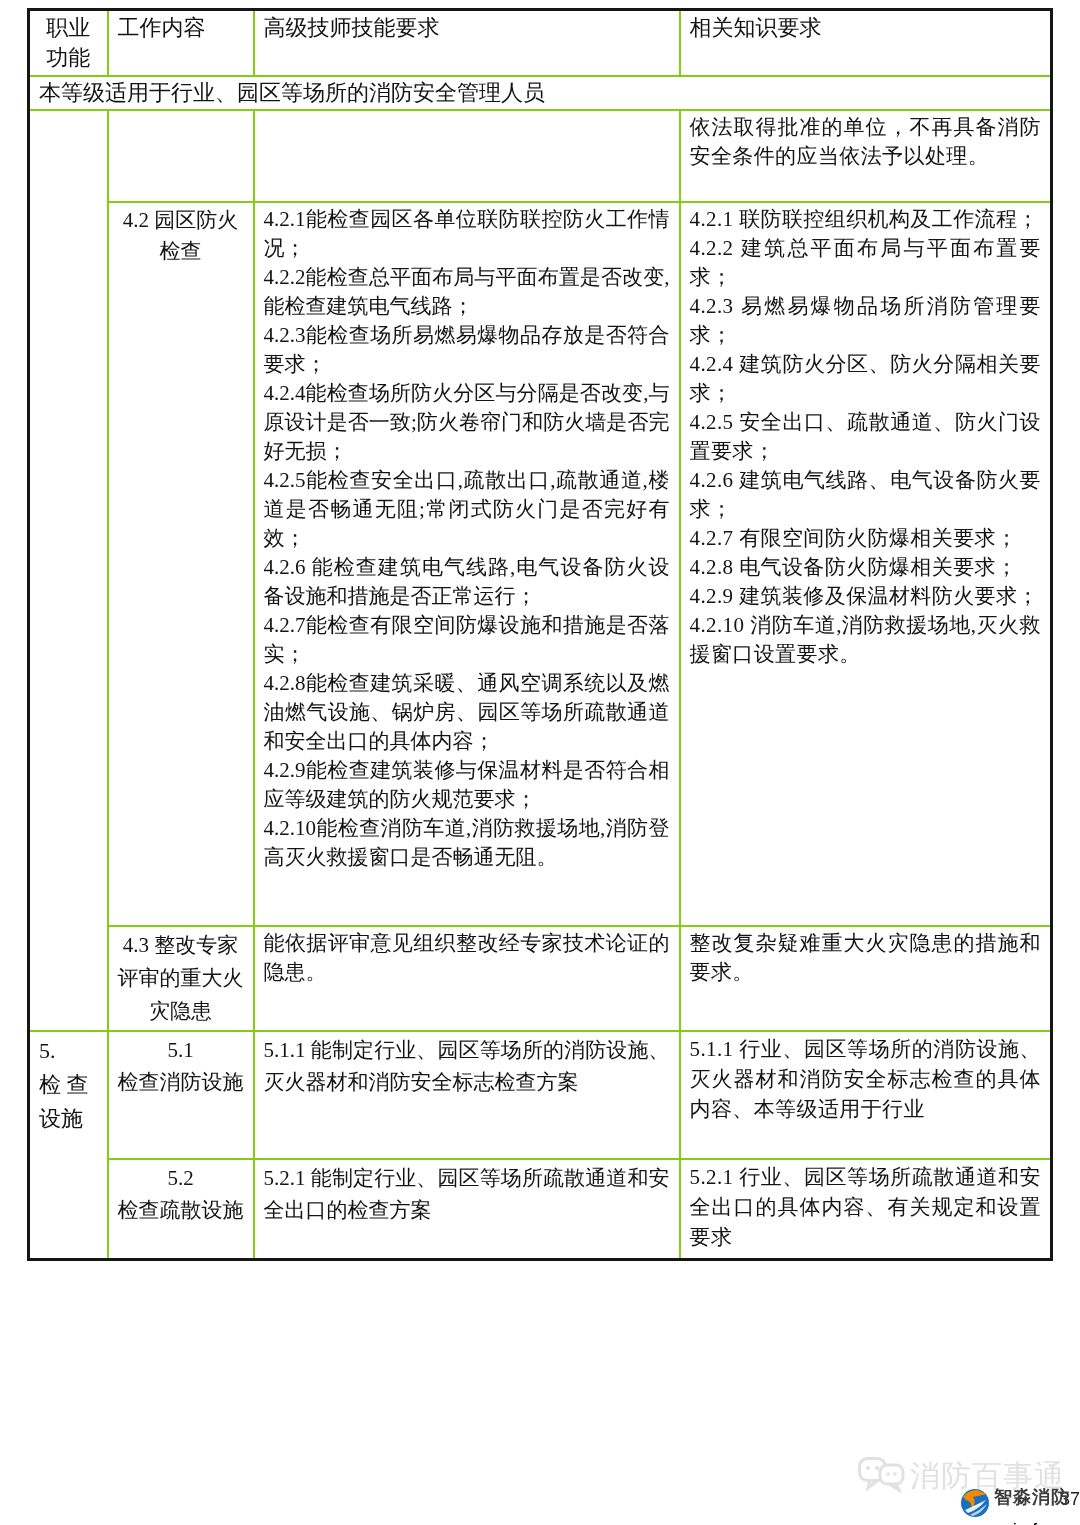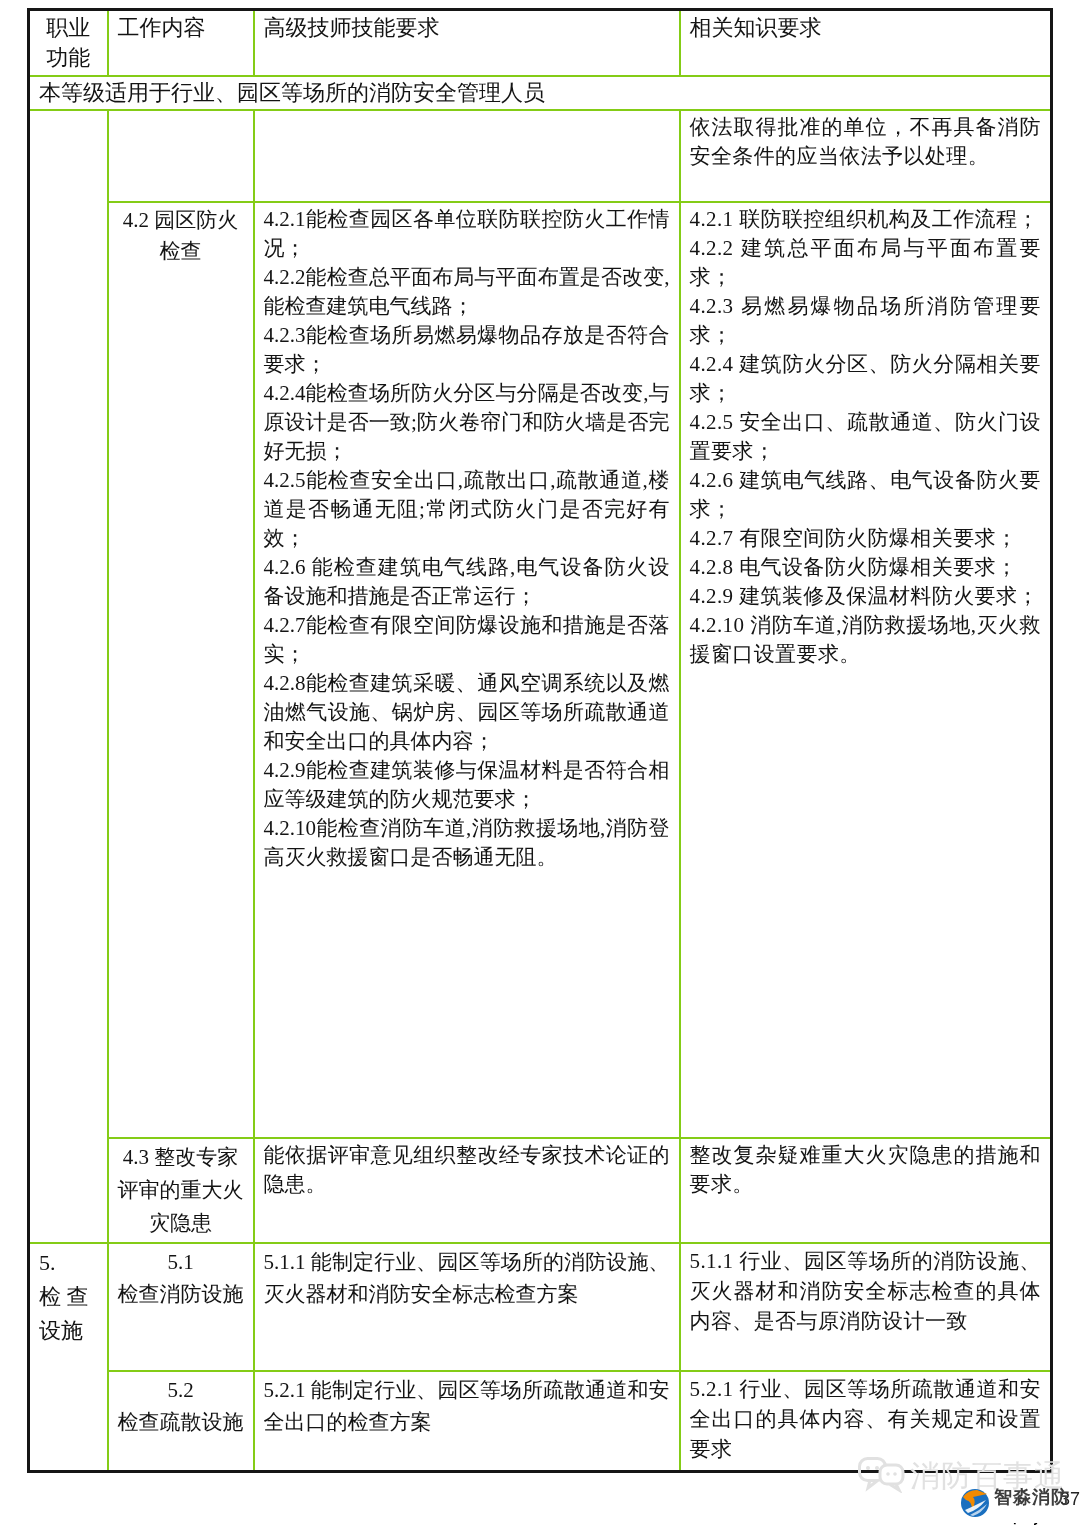--- a/index.html
+++ b/index.html
@@ -106,21 +106,21 @@
 
     <tr style="height:92px">
       <td rowspan="3"></td>
       <td></td>
       <td></td>
       <td class="cell-knowledge">
         <p class="item k-item">依法取得批准的单位，不再具备消防安全条件的应当依法予以处理。</p>
       </td>
     </tr>
 
-    <tr style="height:936px">
+    <tr style="height:724px">
       <td class="task-label">4.2 园区防火检查</td>
       <td class="cell-skill">
         <p class="item">4.2.1能检查园区各单位联防联控防火工作情况；</p>
         <p class="item">4.2.2能检查总平面布局与平面布置是否改变,能检查建筑电气线路；</p>
         <p class="item">4.2.3能检查场所易燃易爆物品存放是否符合要求；</p>
         <p class="item">4.2.4能检查场所防火分区与分隔是否改变,与原设计是否一致;防火卷帘门和防火墙是否完好无损；</p>
         <p class="item">4.2.5能检查安全出口,疏散出口,疏散通道,楼道是否畅通无阻;常闭式防火门是否完好有效；</p>
         <p class="item">4.2.6 能检查建筑电气线路,电气设备防火设备设施和措施是否正常运行；</p>
         <p class="item">4.2.7能检查有限空间防爆设施和措施是否落实；</p>
         <p class="item">4.2.8能检查建筑采暖、通风空调系统以及燃油燃气设施、锅炉房、园区等场所疏散通道和安全出口的具体内容；</p>
@@ -154,21 +154,21 @@
     <tr style="height:128px">
       <td class="func-cell" rowspan="2">5.
 检 查
 设施</td>
       <td class="task-label task-label-5">5.1
 检查消防设施</td>
       <td class="cell-skill cell-mid">
         <p class="item" style="line-height:32px">5.1.1 能制定行业、园区等场所的消防设施、灭火器材和消防安全标志检查方案</p>
       </td>
       <td class="cell-knowledge">
-        <p class="item k-item" style="line-height:30px">5.1.1 行业、园区等场所的消防设施、灭火器材和消防安全标志检查的具体内容、是否与原消防设计一致</p>
+        <p class="item k-item" style="line-height:30px">5.1.1 行业、园区等场所的消防设施、灭火器材和消防安全标志检查的具体内容、本等级适用于行业</p>
       </td>
     </tr>
 
     <tr style="height:100px">
       <td class="task-label task-label-5">5.2
 检查疏散设施</td>
       <td class="cell-skill cell-mid">
         <p class="item" style="line-height:32px">5.2.1 能制定行业、园区等场所疏散通道和安全出口的检查方案</p>
       </td>
       <td class="cell-knowledge">

